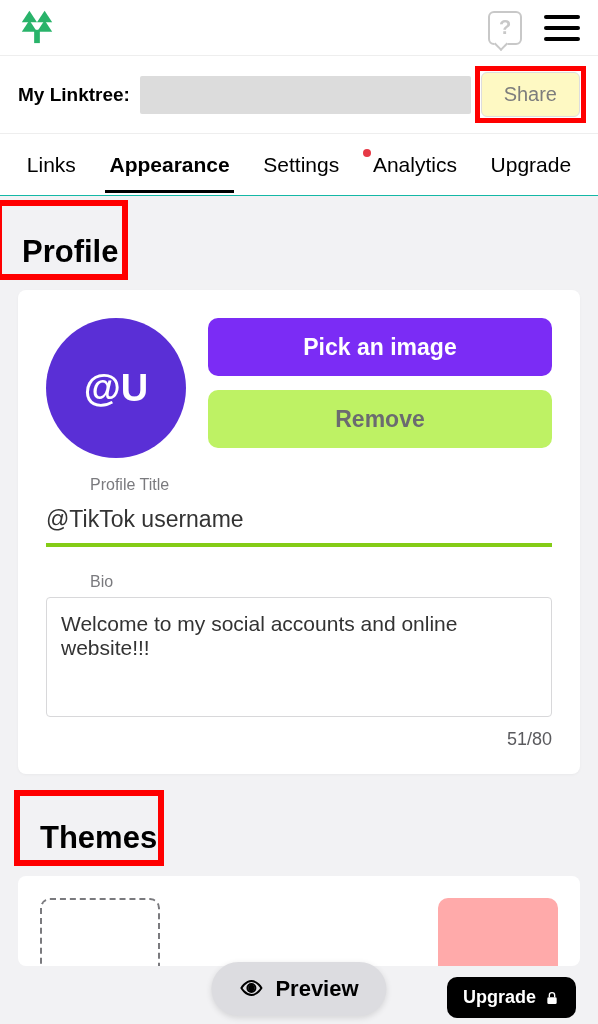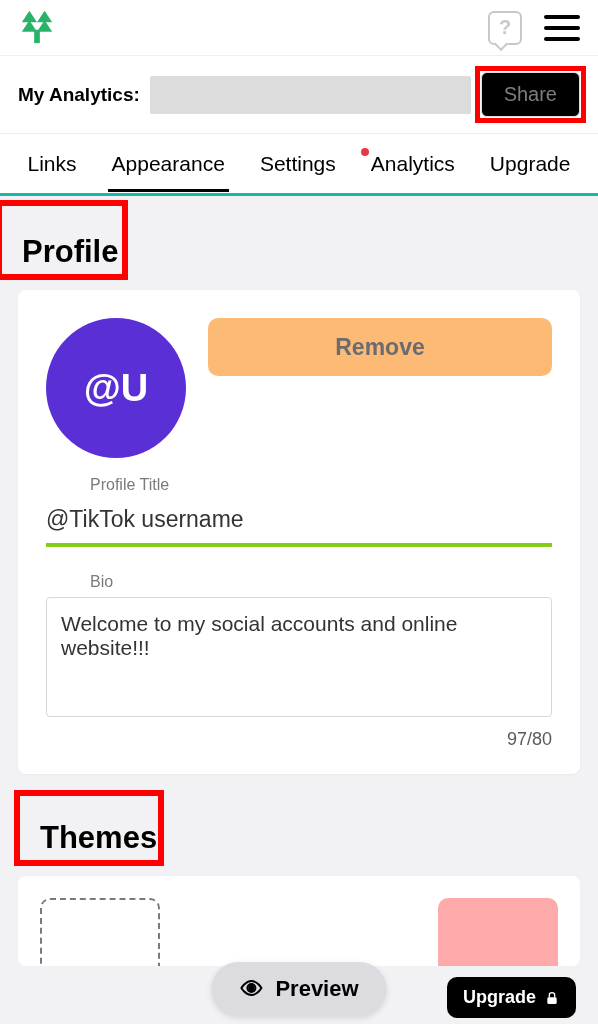--- a/index.html
+++ b/index.html
@@ -9,40 +9,40 @@
   .logo svg { width: 38px; height: 38px; }
   .help-icon { width: 34px; height: 34px; border: 2px solid #c8c8c8; border-radius: 6px; display:flex; align-items:center; justify-content:center; color:#c8c8c8; font-weight:600; font-size:20px; position:relative; }
   .help-icon::after { content:""; position:absolute; bottom:-6px; left:6px; width:8px; height:8px; border-right:2px solid #c8c8c8; border-bottom:2px solid #c8c8c8; background:#fff; transform:rotate(45deg); }
   .hamburger { width:36px; height:26px; display:flex; flex-direction:column; justify-content:space-between; cursor:pointer; }
   .hamburger span { display:block; height:4px; background:#000; border-radius:2px; }
 
   .urlbar { display:flex; align-items:center; padding: 16px 18px 16px 18px; gap:10px; border-bottom: 1px solid #eee; }
   .urlbar-label { font-weight:700; font-size:19px; }
   .url-placeholder { flex:1; height:38px; background:#dcdcdc; border-radius:2px; }
   .share-wrap { position:relative; }
-  .share-btn { border:1px solid #ddd; border-radius:6px; padding:10px 22px; font-size:20px; color:#7d7d7d; background:#000000; cursor:pointer; }
+  .share-btn { border:1px solid #ddd; border-radius:6px; padding:10px 22px; font-size:20px; color:#7d7d7d; background:#fef9c3; cursor:pointer; }
   .share-highlight { position:absolute; top:-6px; left:-6px; right:-6px; bottom:-6px; border:5px solid #f00; }
 
-  .tabs { display:flex; justify-content: space-around; align-items:center; padding: 0 10px; height:62px; border-bottom:3px solid #14b8a6; }
+  .tabs { display:flex; justify-content: space-around; align-items:center; padding: 0 10px; height:62px; border-bottom:1px solid #14b8a6; }
   .tab { font-size:21px; color:#000; position:relative; padding: 0 2px; cursor:pointer; }
-  .tab.active { font-weight:400; }
+  .tab.active { font-weight:700; }
   .tab.active::after { content:""; position:absolute; left:-2px; right:-2px; bottom:-16px; height:3px; background:#000; }
   .dot { position:absolute; top:-4px; left:-8px; width:8px; height:8px; background:#e63946; border-radius:50%; }
 
   .page { background:#f2f2f4; padding: 26px 18px 0 18px; height:calc(1024px - 56px - 70px - 62px); position:relative; overflow:hidden; }
   .section-title { font-size:31px; font-weight:700; margin: 12px 0 20px 4px; position:relative; display:inline-block; }
   .red-highlight { border:6px solid #f00; position:absolute; }
 
   .card { background:#fff; border-radius:8px; padding: 28px 28px 24px 28px; box-shadow: 0 1px 3px rgba(0,0,0,0.04); }
   .profile-row { display:flex; gap:22px; align-items:flex-start; margin-bottom:18px; }
   .avatar { width:140px; height:140px; border-radius:50%; background:#5a2fd6; color:#fff; display:flex; align-items:center; justify-content:center; font-size:38px; font-weight:600; flex-shrink:0; }
   .btn-col { flex:1; display:flex; flex-direction:column; gap:14px; }
   .btn { border:none; border-radius:10px; height:58px; font-size:23px; font-weight:600; cursor:pointer; }
   .btn-primary { background:#7b2cf5; color:#fff; }
-  .btn-secondary { background:#fdba74; color:#6b6b70; }
+  .btn-secondary { background:#bef264; color:#6b6b70; }
 
   .field-label { font-size:16px; color:#7a7a7e; margin-bottom:6px;margin-left:44px; }
   .text-input { width:100%; border:none; border-bottom:4px solid #84cc16; font-size:23px; padding: 6px 0 10px 0; outline:none; color:#333; margin-bottom:26px; background:transparent; }
   .textarea { width:100%; border:1px solid #d8d8da; border-radius:4px; font-size:21px; padding:14px 14px; min-height:120px; resize:none; font-family:inherit; color:#333; outline:none; }
   .char-count { text-align:right; font-size:18px; color:#5a5a5e; margin-top:8px; }
 
   .themes-section { margin-top: 34px; }
   .themes-card { background:#fff; border-radius:8px; padding: 22px 22px 0 22px; height:90px; overflow:hidden; display:flex; gap:22px; }
   .theme-tile { width:120px; height:180px; border-radius:10px; }
   .theme-dashed { border:2px dashed #7a7a7e; }
@@ -74,21 +74,21 @@
       </div>
     <div class="hamburger">
         <span></span>
         <span></span>
         <span></span>
       </div>
   </div>
 </div>
 
 <div class="urlbar">
-  <span class="urlbar-label">My Analytics:</span>
+  <span class="urlbar-label">My Linktree:</span>
   <div class="url-placeholder"></div>
   <div class="share-wrap">
     <button class="share-btn">Share</button>
     <div class="share-highlight"></div>
   </div>
 </div>
 
 <div class="tabs">
   <div class="tab">Links</div>
   <div class="tab active">Appearance</div>
@@ -106,30 +106,31 @@
     <h2 class="section-title">Profile</h2>
     <div class="red-highlight" style="top:-22px; left:-22px; width:132px; height:80px;"></div>
   </div>
 
   <div class="card">
     <div class="profile-row">
       <div class="avatar">
           <span>@U</span>
         </div>
       <div class="btn-col">
+        <button class="btn btn-primary">Pick an image</button>
         <button class="btn btn-secondary">Remove</button>
       </div>
     </div>
 
     <div class="field-label">Profile Title</div>
     <input class="text-input" value="@TikTok username" style="">
 
     <div class="field-label">Bio</div>
     <textarea class="textarea" style="">Welcome to my social accounts and online website!!!</textarea>
-    <div class="char-count">97/80</div>
+    <div class="char-count">51/80</div>
   </div>
 
   <div class="themes-section">
     <div style="position:relative; display:inline-block;margin-left:18px;">
       <h2 class="section-title">Themes</h2>
       <div class="red-highlight" style="top:-18px; left:-22px; width:150px; height:76px;"></div>
     </div>
     <div class="themes-card">
       <div class="theme-tile theme-dashed"></div>
       <div style="flex:1"></div>

